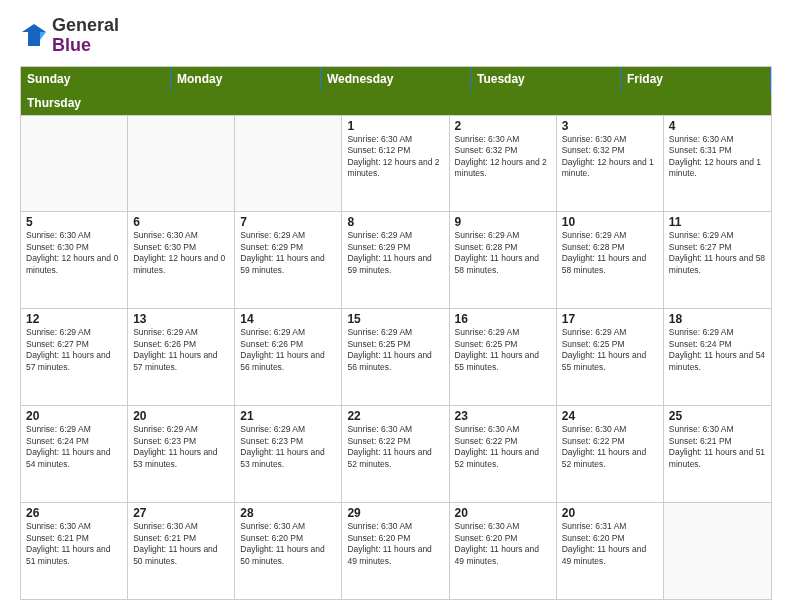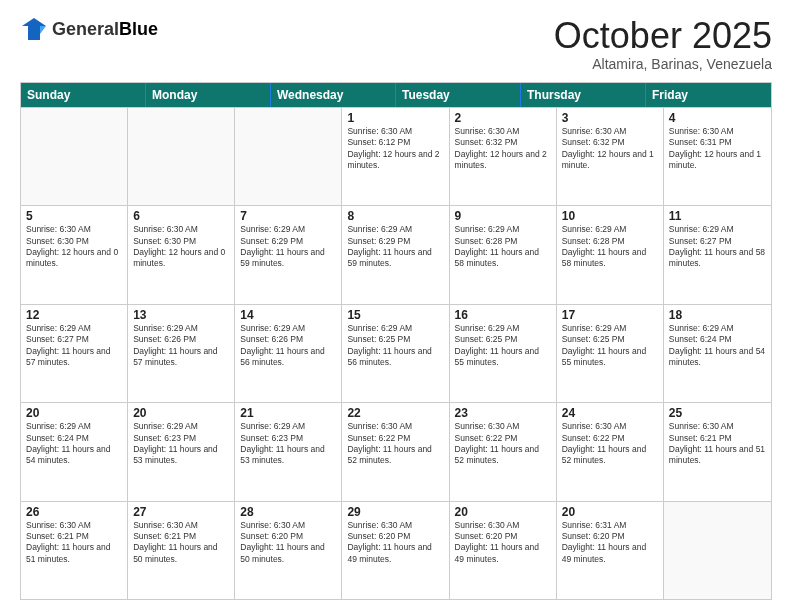--- a/index.html
+++ b/index.html
@@ -22,32 +22,32 @@
       align-items: flex-start;
       justify-content: space-between;
       margin-bottom: 10px;
     }
     .logo {
       display: flex;
       align-items: center;
     }
     .logo-text {
       display: flex;
-      flex-direction: row;
+      flex-direction: column;
       line-height: 1.1;
     }
     .logo-general {
       font-size: 18px;
       font-weight: bold;
       color: #333;
     }
     .logo-blue {
       font-size: 18px;
       font-weight: bold;
-      color: #000000;
+      color: #701a75;
     }
     .logo-icon {
       width: 28px;
       height: 28px;
       margin-right: 4px;
     }
     .title-block {
       text-align: right;
     }
     .month-title {
@@ -61,22 +61,22 @@
       color: #555;
     }
     .calendar {
       flex: 1;
       display: flex;
       flex-direction: column;
       border: 1px solid #ccc;
     }
     .cal-header {
       display: grid;
-      grid-template-columns: repeat(6, 1fr);
-      background: #0f766e;
+      grid-template-columns: repeat(5, 1fr);
+      background: #4d7c0f;
     }
     .cal-header-cell {
       color: #fff;
       font-size: 12px;
       font-weight: bold;
       padding: 5px 6px;
       text-align: left;
       border-right: 1px solid #1e7ae0;
     }
     .cal-header-cell:last-child { border-right: none; }
@@ -124,34 +124,30 @@
 
       <svg class="logo-icon" viewBox="0 0 28 28" xmlns="http://www.w3.org/2000/svg">
         <polygon points="14,2 26,10 20,10 20,24 8,24 8,10 2,10" fill="#1565c0"></polygon>
         <polygon points="20,10 26,10 20,18" fill="#42a5f5"></polygon>
       </svg>
       <div class="logo-text">
         <span class="logo-general">General</span>
         <span class="logo-blue">Blue</span>
       </div>
     </div>
-    <div class="title-block">
-      <div class="month-title">October 2025</div>
-      <div class="location">Altamira, Barinas, Venezuela</div>
-    </div>
   </div>
 
   <div class="calendar">
     <div class="cal-header">
       <div class="cal-header-cell">Sunday</div>
       <div class="cal-header-cell">Monday</div>
       <div class="cal-header-cell">Wednesday</div>
       <div class="cal-header-cell">Tuesday</div>
+      <div class="cal-header-cell">Friday</div>
       <div class="cal-header-cell">Thursday</div>
-      <div class="cal-header-cell">Friday</div>
     </div>
     <div class="cal-body" id="cal-body">
     <div class="cal-row">
           <div class="cal-cell empty"></div>
           <div class="cal-cell empty"></div>
           <div class="cal-cell empty"></div>
           <div class="cal-cell">
             <span class="day-num">1</span>
             <span class="cell-line">Sunrise: 6:30 AM</span>
             <span class="cell-line">Sunset: 6:12 PM</span>

